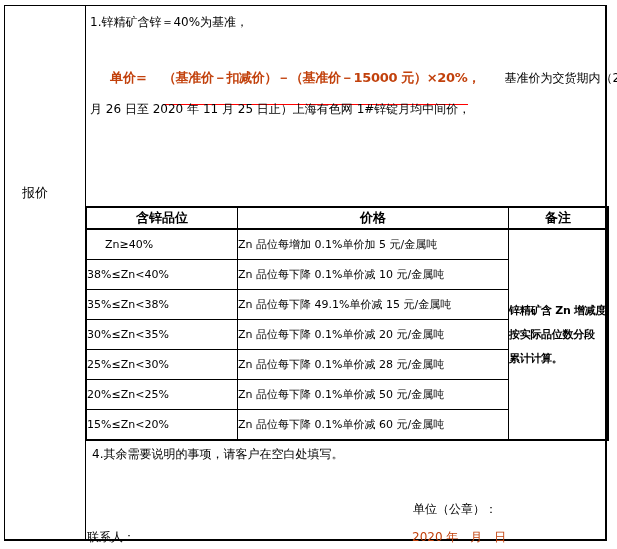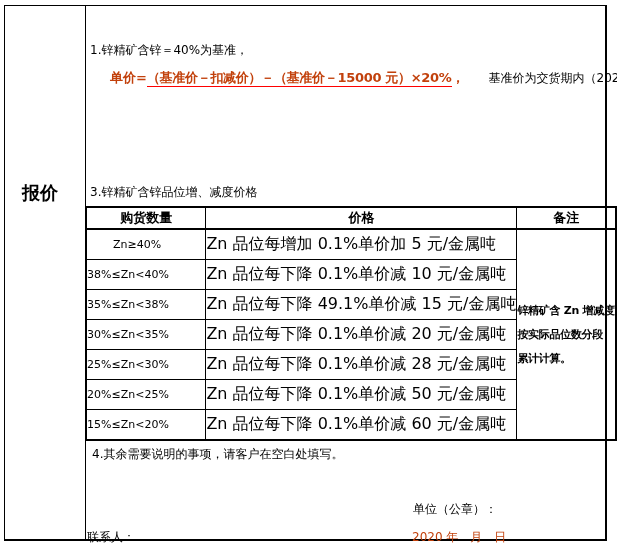--- a/index.html
+++ b/index.html
@@ -5,80 +5,80 @@
   html,body { margin:0; padding:0; background:#ffffff; }
   #page {
     position:relative; width:617px; height:549px; background:#ffffff;
     font-family:"DejaVu Sans", sans-serif; font-size:12px; color:#000;
     overflow:hidden;
   }
   .abs { position:absolute; white-space:nowrap; line-height:15px; }
   .red { color:#c2410c; }
   .bold { font-weight:bold; }
   .f13 { font-size:13px; }
-  .u-red { border-bottom:1px solid #ff0000; padding-bottom:1px; }
+  .u-red { border-bottom:1px solid #ff0000; padding-bottom:19px;margin-left:16px; }
   .blank { display:inline-block; height:1px; vertical-align:baseline; }
   .w80 { width:80px; } .w110 { width:110px; } .w62 { width:62px; } .w58 { width:58px; }
 
   .doc-border {
     position:absolute; left:4px; top:5px; width:600px; height:533px;
     border:1px solid #000; border-right-width:2px; border-bottom-width:2px;
   }
   .v-divider {
     position:absolute; left:85px; top:5px; height:535px; width:0;
     border-left:1px solid #000;
   }
-  .quote-label { left:22px; top:185px; font-weight:bold; font-size:18px; }
+  .quote-label { left:22px; top:185px; font-weight:normal; font-size:13px; }
 
   table.grade-table {
     position:absolute; left:85px; top:206px;
     border-collapse:collapse; table-layout:fixed;
     border:2px solid #000;
   }
   table.grade-table th {
     border:1px solid #000; border-bottom:2px solid #000;
     height:20px; font-size:13px; font-weight:bold; text-align:center; padding:0;
   }
   table.grade-table td {
     border:1px solid #000; height:29px; padding:0; overflow:hidden;
   }
   td.grade { width:132px; font-size:11px; padding-left:1px; white-space:nowrap; }
-  tr.first td.grade { padding-left:26px; }
-  td.price { width:270px; font-size:16px; padding-left:4px; white-space:nowrap; }
+  tr.first td.grade { padding-left:18px; }
+  td.price { width:270px; font-size:11px; padding-left:4px; white-space:nowrap; }
   td.remark {
     width:98px; text-align:left; font-weight:bold; font-size:11px;
     letter-spacing:-0.3px;
   }
   td.remark div { line-height:24px; white-space:nowrap; }
   .note-black { color:#000; font-weight:normal; font-size:12px; margin-left:24px; }
 </style>
 </head>
 <body>
 
 <div id="page">
 
   <div class="doc-border"></div>
   <div class="v-divider"></div>
 
   <div class="abs quote-label">报价</div>
 
-  <div class="abs" style="left:90px; top:15px;margin-top:28px;">1.锌精矿含锌＝40%为基准，</div>
+  <div class="abs" style="left:90px; top:15px;">1.锌精矿含锌＝40%为基准，</div>
 
   <div class="abs" style="left:110px; top:70px;">
     <span class="red bold f13">单价=</span><span class="red bold f13 u-red" style="letter-spacing:-0.3px;">（基准价－扣减价）－（基准价－15000 元）×20%</span><span class="red bold f13">，</span><span class="note-black">基准价为交货期内（2020 年 10</span>
   </div>
+  <div class="abs" style="left:90px; top:102px;">月 26 日至 2020 年 11 月 25 日止）上海有色网 1#锌锭月均中间价，</div>
 
 
 
-  <div class="abs" style="left:90px; top:185px;">3.锌精矿含锌品位增、减度价格</div>
 
   <table class="grade-table">
     <thead>
       <tr>
-        <th style="width:132px;">购货数量</th>
+        <th style="width:132px;">含锌品位</th>
         <th style="width:270px;">价格</th>
         <th style="width:98px;">备注</th>
       </tr>
     </thead>
     <tbody>
       <tr class="first">
         <td class="grade">Zn≥40%</td>
         <td class="price">Zn 品位每增加 0.1%单价加 5 元/金属吨</td>
         <td class="remark" rowspan="7">
           <div>锌精矿含 Zn 增减度</div>

